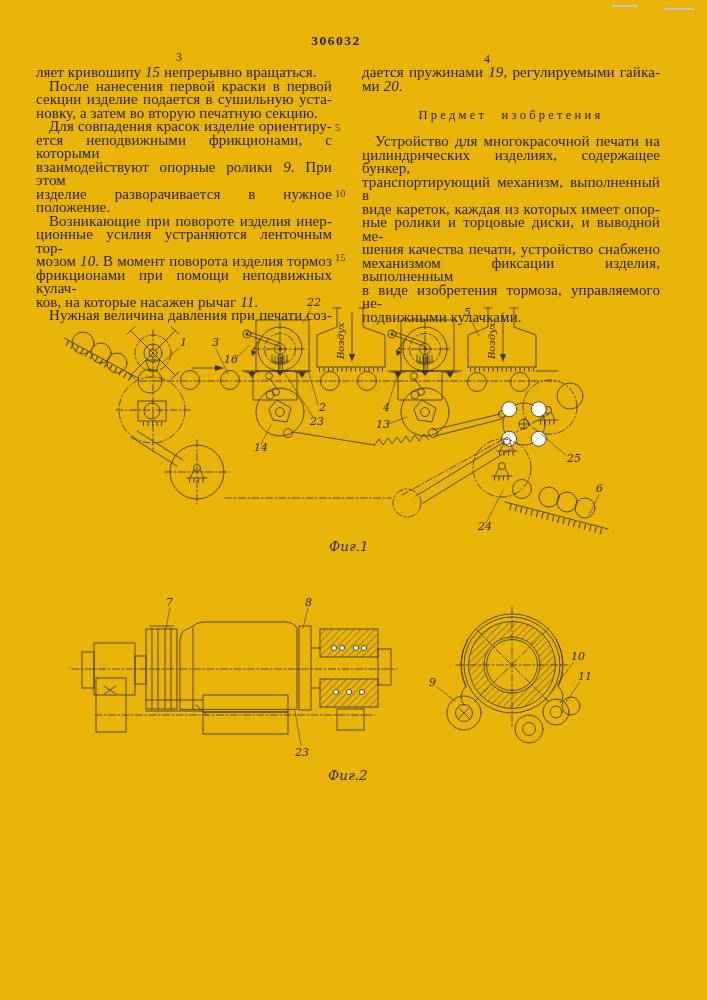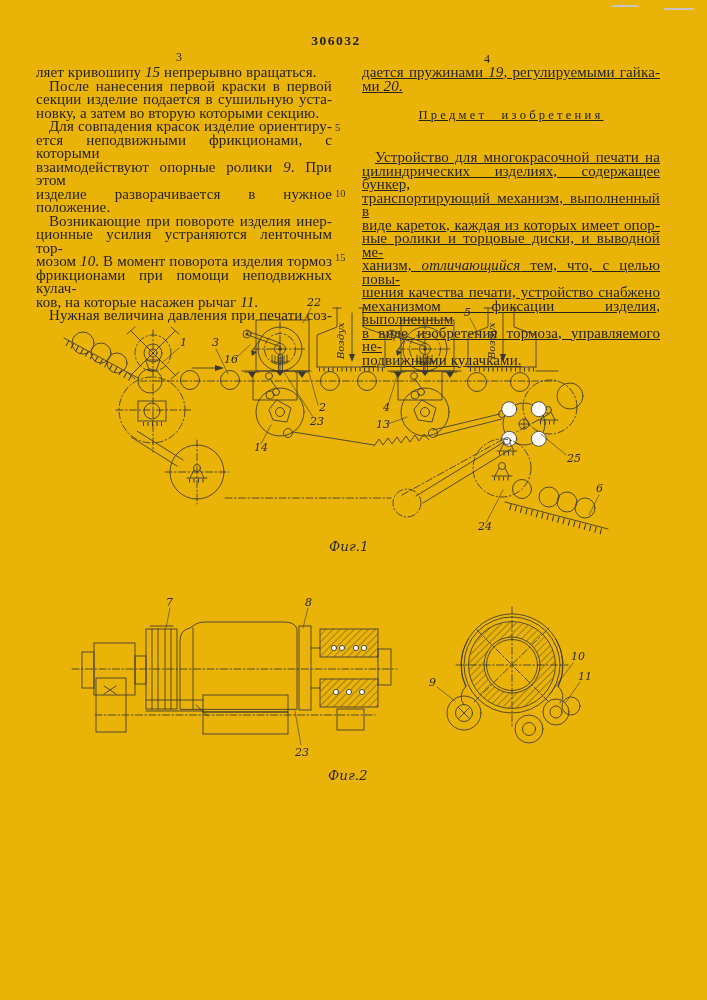--- a/index.html
+++ b/index.html
@@ -8,28 +8,28 @@
         font-family:"Liberation Serif","DejaVu Serif",serif;color:#26231f;}
   .artifact{position:absolute;height:2px;background:#c7c4be;}
   .patent-number{position:absolute;top:33px;left:0;width:672px;text-align:center;
                  font-weight:bold;font-size:13.5px;letter-spacing:1.5px;}
   .colnum{position:absolute;font-size:12px;}
   .colnum.left{left:176px;top:50px;}
   .colnum.right{left:484px;top:52px;}
   .gut{position:absolute;left:335px;font-size:10.5px;color:#3a362f;}
   .textcol{position:absolute;top:66px;}
   .textcol.lc{left:36px;width:296px;}
-  .textcol.rc{left:362px;width:298px;text-decoration:underline;}
+  .textcol.rc{left:362px;width:298px;}
   .tl{font-size:15px;line-height:13.5px;text-align:justify;text-align-last:justify;
       letter-spacing:.1px;}
   .tl.end{text-align-last:auto;}
   .tl.ind{text-indent:13px;}
   .tl em{font-style:italic;}
   .claim-heading{text-align:center;font-size:12.6px;letter-spacing:3.2px;word-spacing:8px;
-                 margin:15px 0 28px 0;}
+                 margin:15px 0 12px 0;}
   svg.fig{position:absolute;left:0;}
   svg.f1{top:288px;}
   svg.f2{top:585px;}
   .fig *{stroke:#3b3732;fill:none;stroke-width:.85;stroke-linecap:round;}
   .fig .dd{stroke-dasharray:7 2.5 1.5 2.5;}
   .fig .thin{stroke-width:.6;}
   .fig .teeth{stroke-width:4;stroke-dasharray:1 3.5;stroke-linecap:butt;}
   .fig .teeth2{stroke-width:6;stroke-dasharray:1 4.5;stroke-linecap:butt;}
   .fig .hrect{fill:url(#h45);}
   .fig .hatch{fill:url(#h45);stroke:none;fill-rule:evenodd;}
@@ -52,21 +52,21 @@
   <div class="colnum right">4</div>
 
   <div class="gut" style="top:122px;">5</div>
   <div class="gut" style="top:188px;">10</div>
   <div class="gut" style="top:252px;">15</div>
 
   <div class="textcol lc">
       <div class="tl end">ляет кривошипу <em>15</em> непрерывно вращаться.</div>
       <div class="tl ind">После нанесения первой краски в первой</div>
       <div class="tl">секции изделие подается в сушильную уста-</div>
-      <div class="tl end">новку, а затем во вторую которыми секцию.</div>
+      <div class="tl end">новку, а затем во вторую печатную секцию.</div>
       <div class="tl ind">Для совпадения красок изделие ориентиру-</div>
       <div class="tl">ется неподвижными фрикционами, с которыми</div>
       <div class="tl">взаимодействуют опорные ролики <em>9</em>. При этом</div>
       <div class="tl end">изделие разворачивается в нужное положение.</div>
       <div class="tl ind">Возникающие при повороте изделия инер-</div>
       <div class="tl">ционные усилия устраняются ленточным тор-</div>
       <div class="tl">мозом <em>10</em>. В момент поворота изделия тормоз</div>
       <div class="tl">фрикционами при помощи неподвижных кулач-</div>
       <div class="tl end">ков, на которые насажен рычаг <em>11</em>.</div>
       <div class="tl ind">Нужная величина давления при печати соз-</div>
@@ -77,21 +77,20 @@
         <div class="tl">дается пружинами <em>19</em>, регулируемыми гайка-</div>
         <div class="tl end">ми <em>20</em>.</div>
       </div>
     <div class="claim-heading">Предмет изобретения</div>
     <div>
         <div class="tl ind">Устройство для многокрасочной печати на</div>
         <div class="tl">цилиндрических изделиях, содержащее бункер,</div>
         <div class="tl">транспортирующий механизм, выполненный в</div>
         <div class="tl">виде кареток, каждая из которых имеет опор-</div>
         <div class="tl">ные ролики и торцовые диски, и выводной ме-</div>
-        <div class="tl">ханизм, <em>отличающийся</em> тем, что, с целью повы-</div>
         <div class="tl">шения качества печати, устройство снабжено</div>
         <div class="tl">механизмом фиксации изделия, выполненным</div>
         <div class="tl">в виде изобретения тормоза, управляемого не-</div>
         <div class="tl end">подвижными кулачками.</div>
       </div>
   </div>
 
   <svg class="fig f1" width="707" height="280" viewBox="0 288 707 280">
     <defs>
       <pattern id="h45" width="5" height="5" patternUnits="userSpaceOnUse" patternTransform="rotate(45)">

